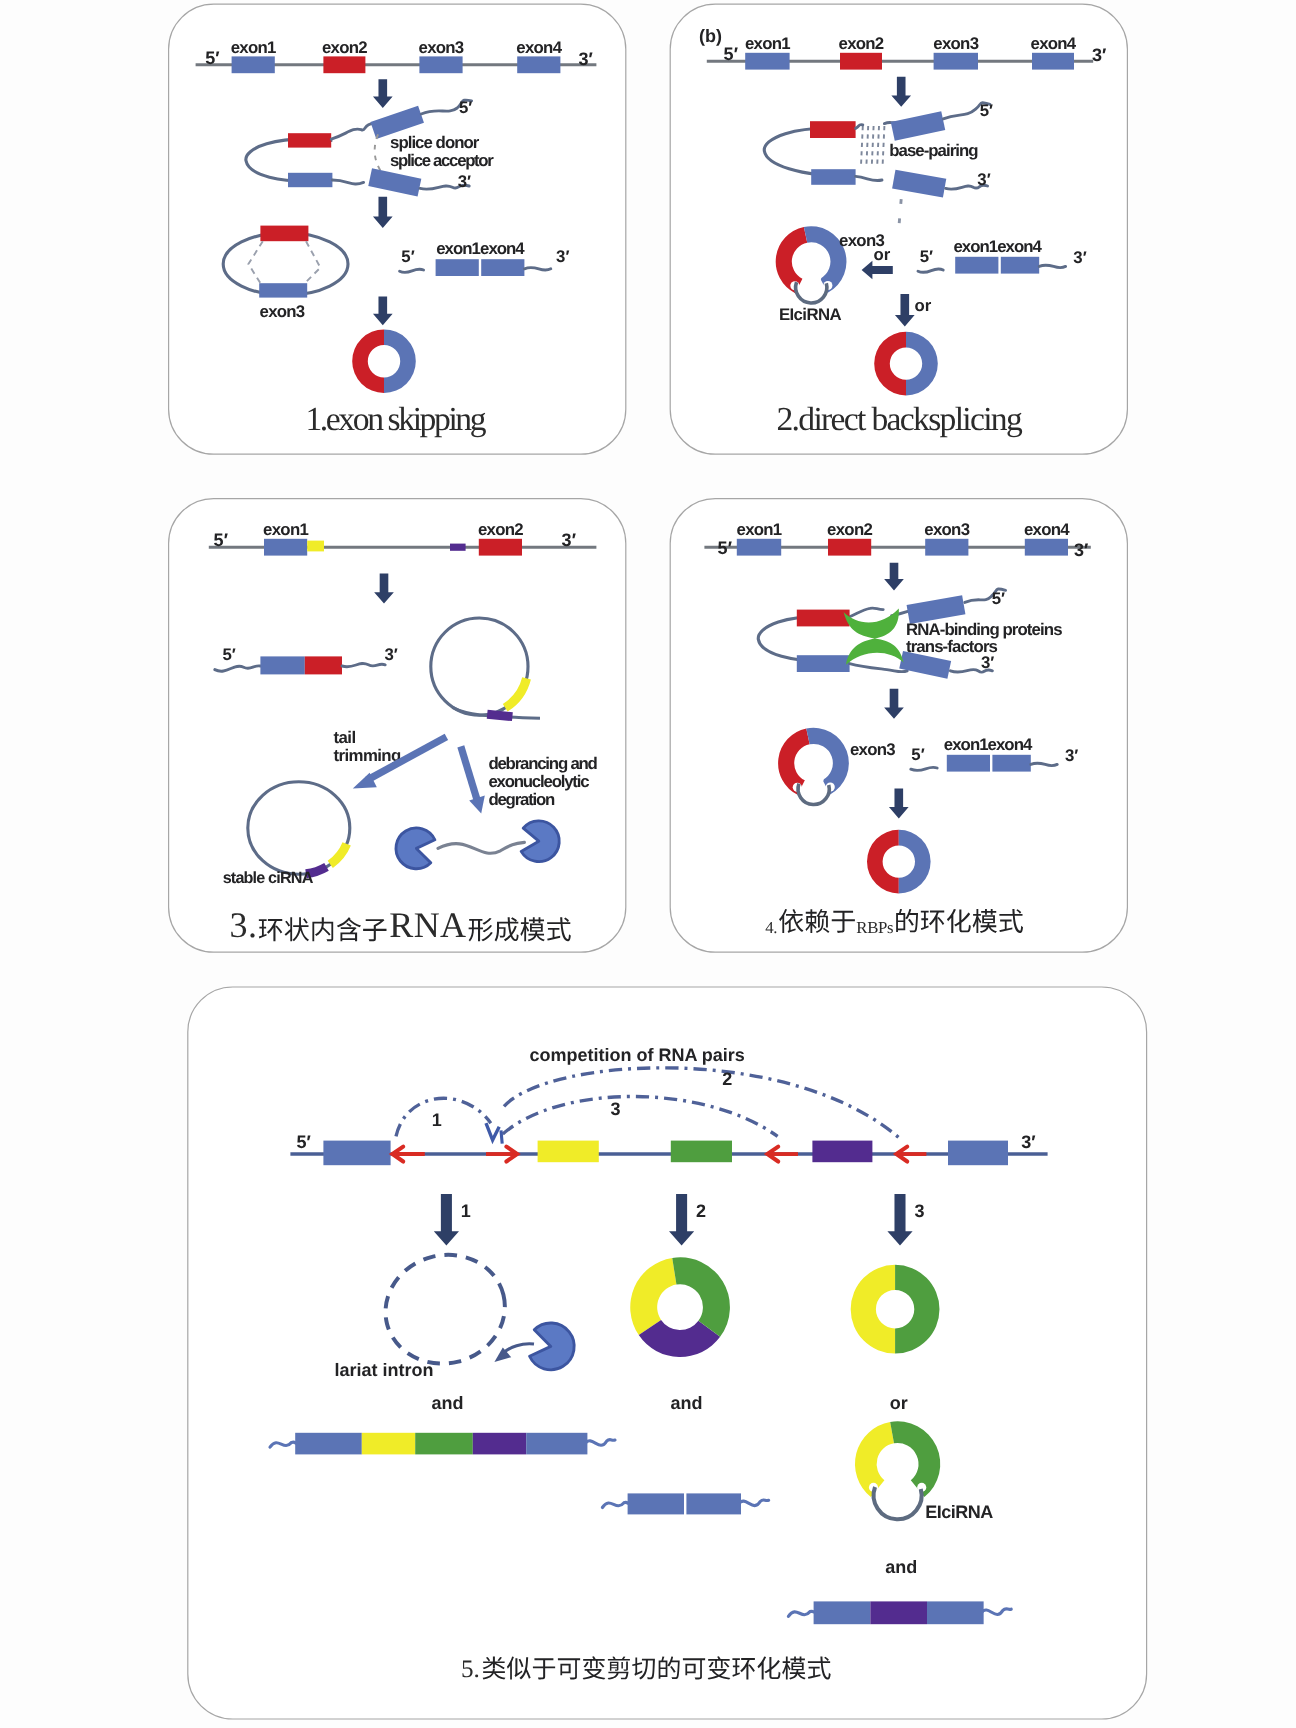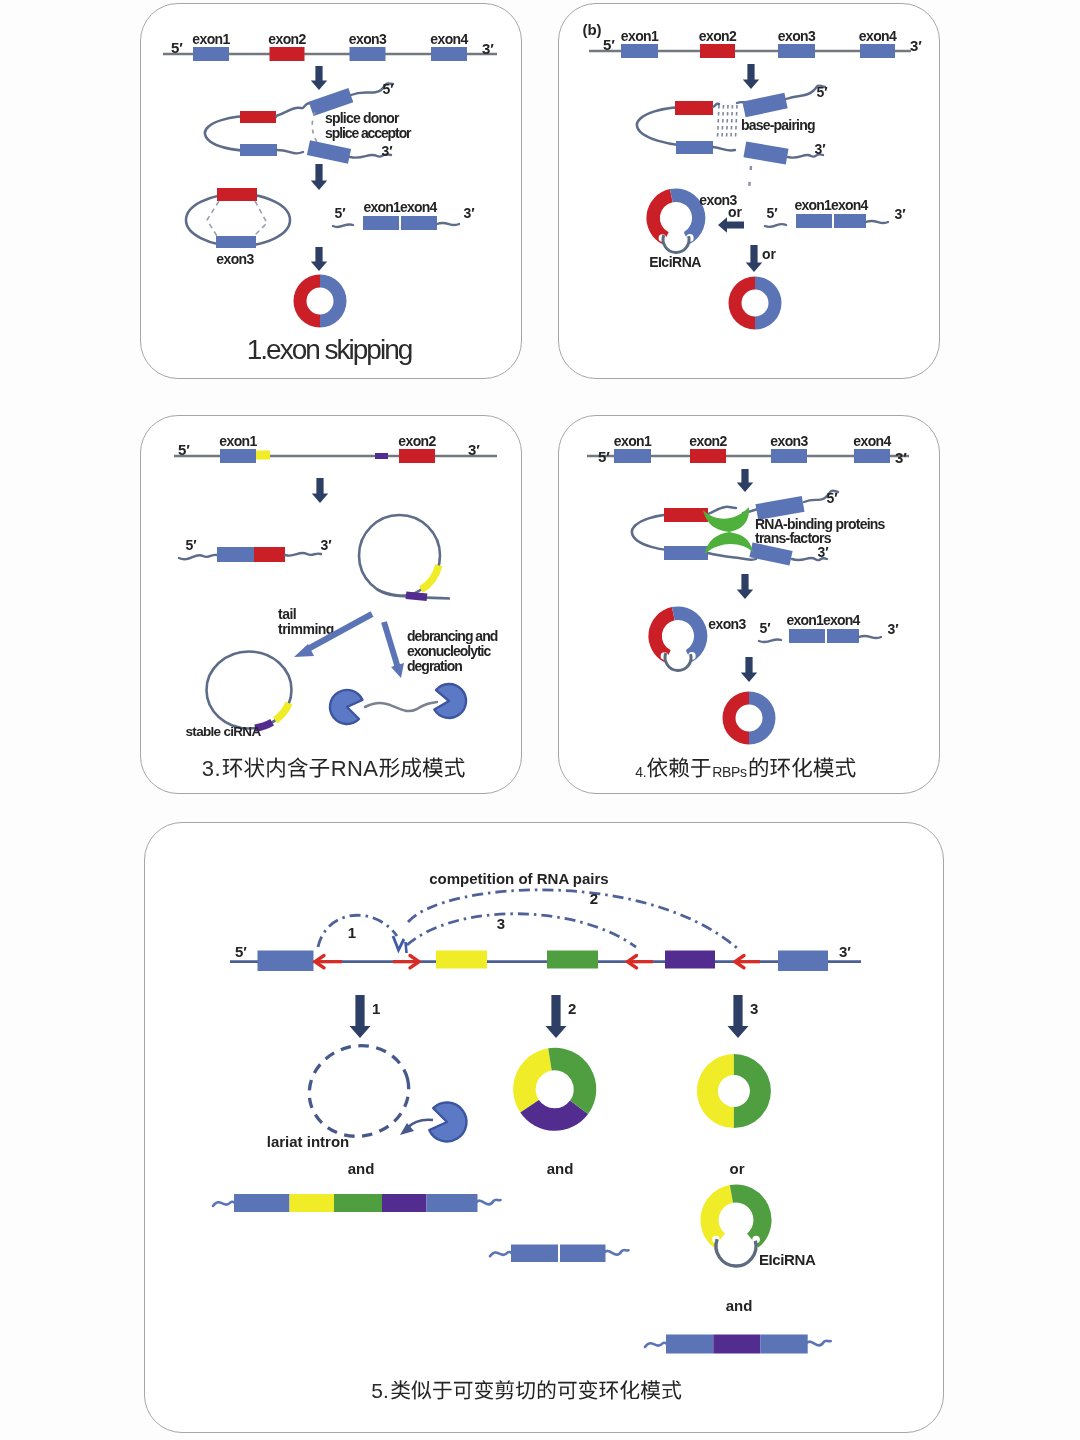--- a/index.html
+++ b/index.html
@@ -1,16 +1,16 @@
 <!DOCTYPE html>
 <html><head><meta charset="utf-8"><style>
 html,body{margin:0;padding:0;background:#fdfdfd;width:1080px;height:1440px;overflow:hidden}
 .panel{position:absolute;background:#fff;border:1.2px solid #a6a6a6;border-radius:38px;box-sizing:border-box}
 .cap{position:absolute;left:0;right:0;text-align:center;line-height:1.2;
-font-family:Liberation Sans, sans-serif;color:#2b2b2b;font-weight:500;white-space:pre}
+font-family:Liberation Serif, serif;color:#2b2b2b;font-weight:500;white-space:pre}
 </style></head><body>
 <div class="panel" style="left:140px;top:3px;width:382px;height:376px">
     <svg width="382" height="376" viewBox="0 0 382 376" style="position:absolute;left:0;top:0">
       <line x1="22" y1="50" x2="356" y2="50" stroke="#73787f" stroke-width="2.4"></line>
       <rect x="52" y="43.0" width="36" height="14" fill="#5b74b5"></rect>
       <text x="70.0" y="40.0" font-size="14" fill="#232325" text-anchor="middle" font-weight="bold" letter-spacing="-0.6" font-family="Liberation Sans, sans-serif">exon1</text>
       <rect x="128.5" y="43.0" width="35.0" height="14" fill="#cb1f27"></rect>
       <text x="146.0" y="40.0" font-size="14" fill="#232325" text-anchor="middle" font-weight="bold" letter-spacing="-0.6" font-family="Liberation Sans, sans-serif">exon2</text>
       <rect x="208.5" y="43.0" width="36.0" height="14" fill="#5b74b5"></rect>
       <text x="226.5" y="40.0" font-size="14" fill="#232325" text-anchor="middle" font-weight="bold" letter-spacing="-0.6" font-family="Liberation Sans, sans-serif">exon3</text>
@@ -102,20 +102,21 @@
       <rect x="237" y="210" width="36" height="14" fill="#5b74b5"></rect>
       <rect x="275" y="210" width="32" height="14" fill="#5b74b5"></rect>
       <text x="272" y="206" font-size="14" fill="#232325" text-anchor="middle" font-weight="bold" letter-spacing="-0.8" font-family="Liberation Sans, sans-serif">exon1exon4</text>
       <path d="M307 218 C317 214,321 222,329 218" fill="none" stroke="#5d6c88" stroke-width="2.4" stroke-linecap="round"></path>
       <text x="341" y="215" font-size="14" fill="#232325" text-anchor="middle" font-weight="bold" letter-spacing="0" font-family="Liberation Sans, sans-serif">3′</text>
       <path d="M191.4 241 L198.6 241 L198.6 258.5 L203.2 258.5 L195 268 L186.8 258.5 L191.4 258.5 Z" fill="#2e3f66"></path>
       <text x="210" y="255" font-size="14" fill="#232325" text-anchor="middle" font-weight="bold" letter-spacing="0" font-family="Liberation Sans, sans-serif">or</text>
       <path d="M196 272.5 A26.5 26.5 0 0 0 196 325.5 L196 312.5 A13.5 13.5 0 0 1 196 285.5 Z" fill="#cb1f27"></path>
       <path d="M196 272.5 A26.5 26.5 0 0 1 196 325.5 L196 312.5 A13.5 13.5 0 0 0 196 285.5 Z" fill="#5b74b5"></path>
     </svg>
+    <div class="cap" style="top:329px;font-size:28px;letter-spacing:-1.4px;left:0px;right:0px"><span>2.direct backsplicing</span></div>
   </div>
 <div class="panel" style="left:140px;top:415px;width:382px;height:379px">
     <svg width="382" height="379" viewBox="0 0 382 379" style="position:absolute;left:0;top:0">
       <line x1="33" y1="40" x2="356" y2="40" stroke="#73787f" stroke-width="2.4"></line>
       <rect x="79" y="33" width="36" height="14" fill="#5b74b5"></rect>
       <text x="97" y="30" font-size="14" fill="#232325" text-anchor="middle" font-weight="bold" letter-spacing="-0.6" font-family="Liberation Sans, sans-serif">exon1</text>
       <rect x="115" y="34.5" width="14" height="9" fill="#f0ec28"></rect>
       <rect x="234" y="37" width="13" height="6" fill="#532c8f"></rect>
       <rect x="258" y="33" width="36" height="14" fill="#cb1f27"></rect>
       <text x="276" y="30" font-size="14" fill="#232325" text-anchor="middle" font-weight="bold" letter-spacing="-0.6" font-family="Liberation Sans, sans-serif">exon2</text>
@@ -142,21 +143,21 @@
       <text x="266" y="240" font-size="14" fill="#232325" text-anchor="start" font-weight="bold" letter-spacing="-1" font-family="Liberation Sans, sans-serif">exonucleolytic</text>
       <text x="266" y="255" font-size="14" fill="#232325" text-anchor="start" font-weight="bold" letter-spacing="-1" font-family="Liberation Sans, sans-serif">degration</text>
       <ellipse cx="108" cy="274" rx="42.5" ry="38.5" fill="none" stroke="#5d6c88" stroke-width="2.6"></ellipse>
       <path d="M147.9 287.2 A42.5 38.5 0 0 1 134.2 304.3" fill="none" stroke="#f0ec28" stroke-width="7.5"></path>
       <path d="M131.1 306.3 A42.5 38.5 0 0 1 113.9 312.1" fill="none" stroke="#532c8f" stroke-width="7.5"></path>
       <text x="82" y="320" font-size="13.5" fill="#232325" text-anchor="middle" font-weight="bold" letter-spacing="-0.7" font-family="Liberation Sans, sans-serif">stable ciRNA</text>
       <path d="M206 291 L218.0 303.0 A17 17 0 1 1 221.4 283.8 Z" fill="#5b79c4" stroke="#3c55a0" stroke-width="2.4" stroke-linejoin="round"></path>
       <path d="M224 291 C250 278,258 302,276 293 C284 288,288 287,296 286" fill="none" stroke="#7a8292" stroke-width="2.6" stroke-linecap="round"></path>
       <path d="M308 285 L295.0 274.1 A17 17 0 1 1 293.3 293.5 Z" fill="#5b79c4" stroke="#3c55a0" stroke-width="2.4" stroke-linejoin="round"></path>
     </svg>
-    <div class="cap" style="top:338px;font-size:22px;letter-spacing:0.3px;left:3px;right:-3px"><span>3.</span><svg width="110" height="26" viewBox="0 -100 500 120" style="vertical-align:-0.2em">
+    <div class="cap" style="top:338px;font-size:30px;letter-spacing:0.3px;left:3px;right:-3px"><span>3.</span><svg width="110" height="26" viewBox="0 -100 500 120" style="vertical-align:-0.2em">
         <path transform="translate(0 0)" d="M68 -49C75 -41 84 -30 88 -22L94 -27C90 -34 81 -45 73 -53ZM4 -10 6 -3C14 -6 24 -10 34 -14L33 -20L23 -17V-41H32V-48H23V-70H34V-77H4V-70H16V-48H6V-41H16V-14ZM39 -78V-70H65C58 -53 48 -37 35 -27C37 -26 40 -23 41 -21C48 -27 55 -35 60 -44V8H68V-58C70 -62 71 -66 73 -70H94V-78Z" fill="#232325"></path>
         <path transform="translate(100 0)" d="M74 -77C78 -72 84 -64 86 -60L92 -63C90 -68 84 -75 80 -81ZM5 -67C10 -62 15 -54 18 -49L24 -53C21 -58 16 -65 11 -71ZM59 -84V-60L59 -54H36V-47H58C57 -31 51 -12 33 3C35 4 37 6 39 8C54 -5 61 -20 64 -34C70 -16 78 -1 92 8C93 6 96 3 97 2C82 -7 72 -25 68 -47H95V-54H66L66 -60V-84ZM3 -19 8 -13C13 -18 19 -23 25 -29V8H32V-84H25V-38C17 -31 9 -24 3 -19Z" fill="#232325"></path>
         <path transform="translate(200 0)" d="M10 -67V8H17V-60H46C46 -46 42 -30 20 -18C22 -17 24 -14 25 -12C39 -20 46 -30 50 -39C59 -31 69 -20 74 -14L80 -18C74 -26 62 -38 52 -46C53 -51 54 -55 54 -60H83V-2C83 -0 82 0 80 0C78 0 72 1 64 0C66 2 67 6 67 8C76 8 82 8 86 7C89 5 90 3 90 -2V-67H54V-84H46V-67Z" fill="#232325"></path>
         <path transform="translate(300 0)" d="M40 -58C45 -55 52 -50 55 -47L61 -52C57 -55 51 -59 45 -62ZM18 -26V8H25V3H74V8H82V-26H64C70 -32 75 -38 80 -43L74 -46L73 -46H19V-39H67C63 -35 58 -30 54 -26ZM25 -4V-19H74V-4ZM50 -84C41 -70 22 -58 4 -52C5 -50 8 -48 9 -46C25 -51 40 -61 50 -73C61 -61 77 -51 92 -46C93 -48 95 -51 97 -53C81 -57 64 -67 54 -78L57 -81Z" fill="#232325"></path>
         <path transform="translate(400 0)" d="M46 -54V-40H5V-32H46V-2C46 -0 46 0 44 0C42 0 34 1 26 0C27 2 29 6 29 8C39 8 45 8 49 7C53 5 54 3 54 -2V-32H95V-40H54V-50C66 -56 79 -65 87 -73L82 -78L80 -77H15V-70H72C64 -64 55 -58 46 -54Z" fill="#232325"></path>
       </svg><span>RNA</span><svg width="88" height="26" viewBox="0 -100 400 120" style="vertical-align:-0.2em">
         <path transform="translate(0 0)" d="M85 -82C78 -74 67 -66 57 -61C59 -60 62 -57 63 -56C73 -61 84 -70 92 -80ZM88 -55C81 -46 69 -37 58 -32C60 -30 62 -28 64 -27C74 -32 87 -42 94 -52ZM90 -28C82 -15 68 -4 53 2C55 4 57 6 59 8C74 1 88 -11 97 -25ZM40 -71V-45H24V-71ZM4 -45V-38H17C17 -23 14 -8 4 4C6 5 8 7 9 9C21 -4 24 -21 24 -38H40V8H48V-38H59V-45H48V-71H57V-78H6V-71H17V-45Z" fill="#232325"></path>
         <path transform="translate(100 0)" d="M54 -84C54 -78 55 -72 55 -67H13V-39C13 -26 12 -9 4 4C5 5 9 7 10 9C19 -4 21 -25 21 -39V-40H39C38 -22 38 -16 37 -14C36 -14 35 -13 34 -13C32 -13 28 -13 23 -14C24 -12 25 -9 25 -7C30 -6 34 -6 37 -7C40 -7 42 -8 43 -10C45 -12 46 -21 46 -43C46 -44 46 -46 46 -46H21V-60H55C57 -44 59 -29 63 -17C56 -10 48 -3 40 1C41 3 44 6 45 8C53 3 60 -3 66 -9C70 1 76 7 84 7C92 7 95 2 96 -15C94 -16 91 -17 89 -19C89 -6 88 -0 85 -0C80 -0 75 -6 71 -16C79 -26 85 -37 89 -50L82 -52C78 -42 74 -33 69 -25C66 -34 64 -46 63 -60H95V-67H63C62 -72 62 -78 62 -84ZM67 -79C74 -76 81 -71 85 -67L90 -72C86 -76 78 -80 72 -84Z" fill="#232325"></path>
         <path transform="translate(200 0)" d="M47 -42H82V-34H47ZM47 -54H82V-47H47ZM73 -84V-76H58V-84H51V-76H36V-69H51V-62H58V-69H73V-62H80V-69H94V-76H80V-84ZM40 -60V-29H61C60 -26 60 -23 59 -21H34V-14H57C53 -6 46 -1 31 2C33 4 34 6 35 8C53 4 61 -3 65 -14C70 -3 79 4 92 8C93 6 95 3 97 2C85 -1 77 -6 72 -14H94V-21H67C67 -23 68 -26 68 -29H89V-60ZM18 -84V-65H5V-58H18V-58C15 -44 9 -28 3 -20C4 -18 6 -15 7 -12C11 -18 15 -27 18 -37V8H25V-44C27 -38 30 -32 32 -29L37 -34C35 -37 27 -50 25 -54V-58H35V-65H25V-84Z" fill="#232325"></path>
         <path transform="translate(300 0)" d="M71 -79C76 -76 82 -70 85 -66L90 -71C88 -75 81 -80 76 -83ZM56 -84C56 -77 57 -71 57 -65H6V-58H58C60 -21 68 8 85 8C93 8 95 3 97 -14C95 -15 92 -17 90 -19C89 -5 88 0 86 0C76 0 68 -24 65 -58H95V-65H65C65 -71 64 -77 64 -84ZM6 -2 8 5C21 2 40 -2 56 -6L56 -13L34 -8V-36H53V-43H9V-36H27V-7Z" fill="#232325"></path>
@@ -215,21 +216,21 @@
         <path transform="translate(100 0)" d="M69 -46C68 -15 67 -4 45 3C46 4 48 7 48 8C72 1 75 -13 75 -46ZM72 -7C79 -3 88 4 92 8L97 3C92 -1 83 -7 76 -12ZM8 -57V-28H22C18 -20 11 -11 5 -6C6 -4 8 -1 8 1C14 -4 20 -12 24 -21V8H31V-21C36 -16 40 -11 43 -8L48 -12C44 -17 38 -23 32 -28H46V-57H31V-66H48V-73H31V-83H24V-73H6V-66H24V-57ZM15 -50H25V-34H15ZM30 -50H40V-34H30ZM64 -70H79C77 -66 75 -61 73 -58H57C60 -62 62 -66 64 -70ZM64 -84C60 -76 55 -65 47 -56C49 -56 52 -54 53 -53V-13H60V-52H84V-13H91V-58H80C83 -62 86 -68 88 -74L84 -76L82 -76H67L70 -83Z" fill="#232325"></path>
         <path transform="translate(200 0)" d="M12 -77V-69H47V-44H6V-37H47V-3C47 -1 46 -0 44 -0C42 -0 34 -0 26 -0C27 2 28 5 29 8C39 8 46 7 50 6C53 5 55 2 55 -3V-37H95V-44H55V-69H88V-77Z" fill="#232325"></path>
       </svg><span>RBPs</span><svg width="110" height="26" viewBox="0 -100 500 120" style="vertical-align:-0.2em">
         <path transform="translate(0 0)" d="M55 -42C61 -35 68 -25 70 -19L77 -23C74 -29 67 -38 61 -46ZM24 -84C23 -79 22 -73 20 -68H9V5H16V-2H44V-68H27C28 -72 30 -78 32 -83ZM16 -61H37V-40H16ZM16 -9V-34H37V-9ZM60 -84C57 -71 51 -57 44 -48C46 -47 49 -45 51 -44C54 -48 57 -54 60 -61H86C84 -21 83 -6 80 -2C78 -1 77 -1 75 -1C73 -1 67 -1 60 -1C62 1 63 4 63 6C68 6 74 6 78 6C81 6 84 5 86 2C90 -3 91 -18 93 -64C93 -65 93 -68 93 -68H63C64 -73 66 -78 67 -83Z" fill="#232325"></path>
         <path transform="translate(100 0)" d="M68 -49C75 -41 84 -30 88 -22L94 -27C90 -34 81 -45 73 -53ZM4 -10 6 -3C14 -6 24 -10 34 -14L33 -20L23 -17V-41H32V-48H23V-70H34V-77H4V-70H16V-48H6V-41H16V-14ZM39 -78V-70H65C58 -53 48 -37 35 -27C37 -26 40 -23 41 -21C48 -27 55 -35 60 -44V8H68V-58C70 -62 71 -66 73 -70H94V-78Z" fill="#232325"></path>
         <path transform="translate(200 0)" d="M87 -70C80 -59 70 -49 60 -41V-82H52V-35C45 -30 39 -26 32 -23C34 -22 36 -19 38 -17C42 -20 47 -22 52 -25V-8C52 3 55 6 65 6C67 6 80 6 82 6C93 6 95 -0 96 -19C94 -20 91 -21 89 -23C88 -6 87 -1 82 -1C79 -1 68 -1 65 -1C61 -1 60 -2 60 -8V-31C72 -40 85 -52 94 -65ZM31 -84C25 -69 15 -54 4 -44C6 -42 8 -39 9 -37C13 -41 17 -45 21 -50V8H29V-62C32 -68 36 -75 39 -82Z" fill="#232325"></path>
         <path transform="translate(300 0)" d="M47 -42H82V-34H47ZM47 -54H82V-47H47ZM73 -84V-76H58V-84H51V-76H36V-69H51V-62H58V-69H73V-62H80V-69H94V-76H80V-84ZM40 -60V-29H61C60 -26 60 -23 59 -21H34V-14H57C53 -6 46 -1 31 2C33 4 34 6 35 8C53 4 61 -3 65 -14C70 -3 79 4 92 8C93 6 95 3 97 2C85 -1 77 -6 72 -14H94V-21H67C67 -23 68 -26 68 -29H89V-60ZM18 -84V-65H5V-58H18V-58C15 -44 9 -28 3 -20C4 -18 6 -15 7 -12C11 -18 15 -27 18 -37V8H25V-44C27 -38 30 -32 32 -29L37 -34C35 -37 27 -50 25 -54V-58H35V-65H25V-84Z" fill="#232325"></path>
         <path transform="translate(400 0)" d="M71 -79C76 -76 82 -70 85 -66L90 -71C88 -75 81 -80 76 -83ZM56 -84C56 -77 57 -71 57 -65H6V-58H58C60 -21 68 8 85 8C93 8 95 3 97 -14C95 -15 92 -17 90 -19C89 -5 88 0 86 0C76 0 68 -24 65 -58H95V-65H65C65 -71 64 -77 64 -84ZM6 -2 8 5C21 2 40 -2 56 -6L56 -13L34 -8V-36H53V-43H9V-36H27V-7Z" fill="#232325"></path>
       </svg></div>
   </div>
-<div class="panel" style="left:144px;top:822px;width:800px;height:611px">
+<div class="panel" style="left:156px;top:822px;width:800px;height:611px">
     <svg width="800" height="611" viewBox="0 0 800 611" style="position:absolute;left:0;top:0">
       <text x="374" y="61" font-size="15" fill="#232325" text-anchor="middle" font-weight="bold" letter-spacing="0" font-family="Liberation Sans, sans-serif">competition of RNA pairs</text>
       <line x1="85" y1="138.7" x2="716" y2="138.7" stroke="#4a5f95" stroke-width="2.8"></line>
       <text x="96" y="134" font-size="15" fill="#232325" text-anchor="middle" font-weight="bold" letter-spacing="0" font-family="Liberation Sans, sans-serif">5′</text>
       <text x="700" y="134" font-size="15" fill="#232325" text-anchor="middle" font-weight="bold" letter-spacing="0" font-family="Liberation Sans, sans-serif">3′</text>
       <rect x="112.5" y="127.5" width="56" height="20.5" fill="#5b74b5"></rect>
       <rect x="291" y="127.5" width="51" height="18" fill="#f0ec28"></rect>
       <rect x="402" y="127.5" width="51" height="18" fill="#4f9e3f"></rect>
       <rect x="520" y="127.5" width="50" height="18" fill="#532c8f"></rect>
       <rect x="633" y="127.5" width="50" height="20.5" fill="#5b74b5"></rect>

